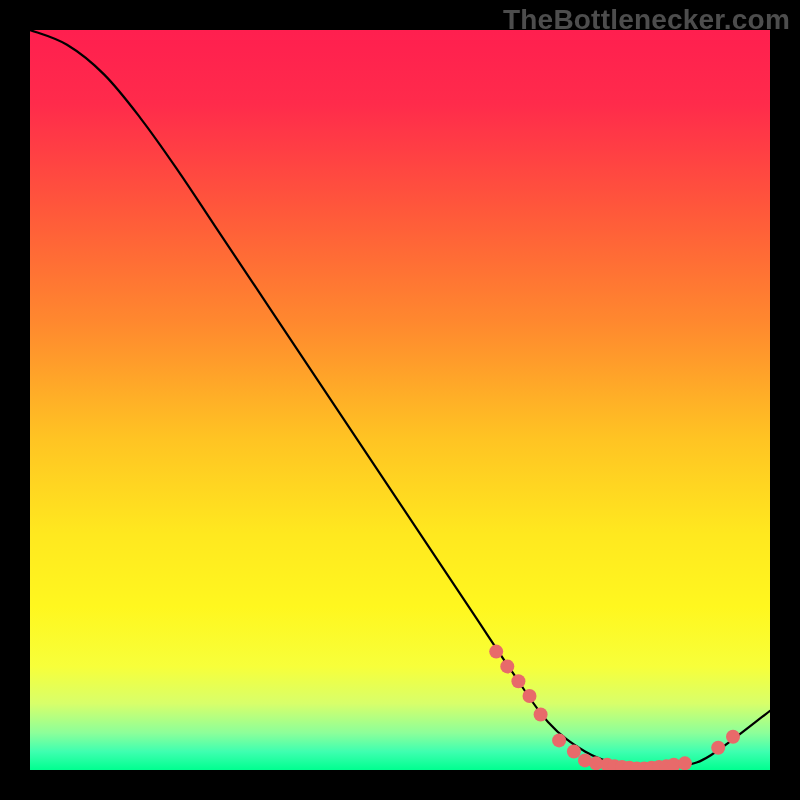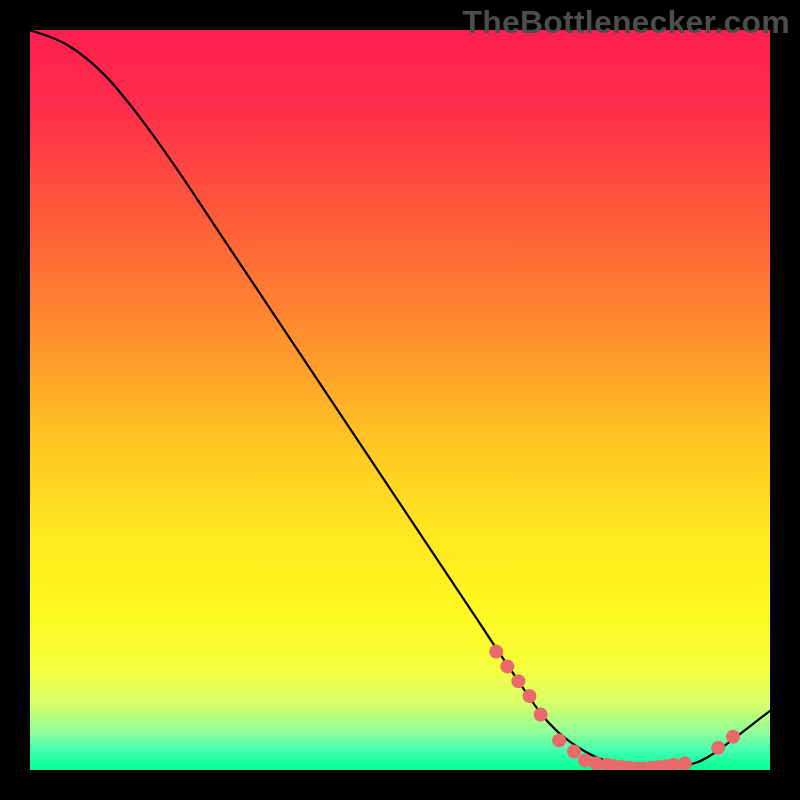--- a/index.html
+++ b/index.html
@@ -8,21 +8,21 @@
     position: relative;
     width: 800px;
     height: 800px;
     background: #000;
   }
   .watermark {
     position: absolute;
     top: 4px;
     right: 10px;
     font-family: Arial, Helvetica, sans-serif;
-    font-size: 32px;
+    font-size: 28px;
     font-weight: 600;
     color: #4d4d4d;
     letter-spacing: 0.2px;
     z-index: 10;
   }
   .frame {
     position: absolute;
     left: 30px;
     top: 30px;
     width: 740px;

